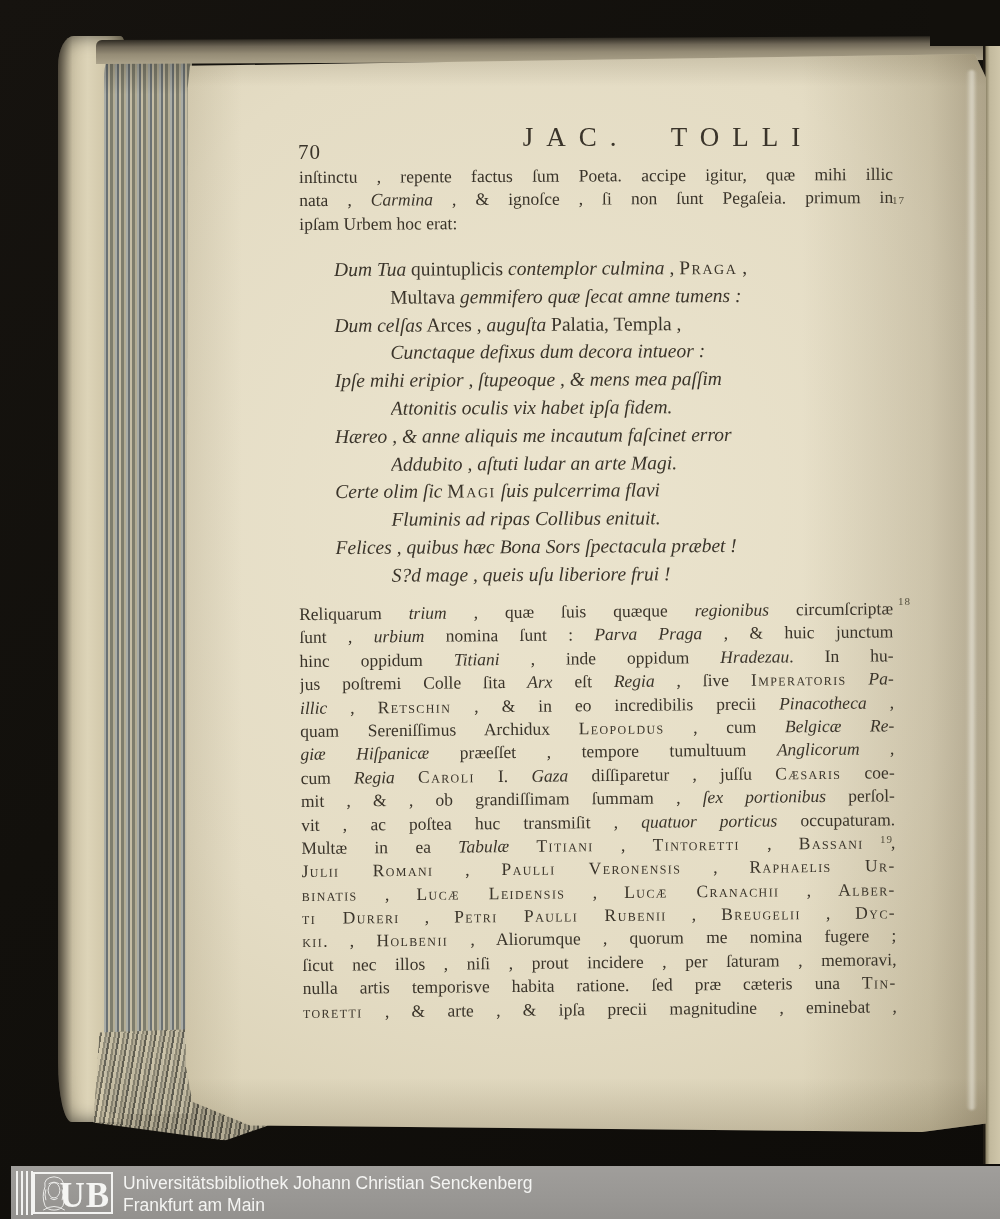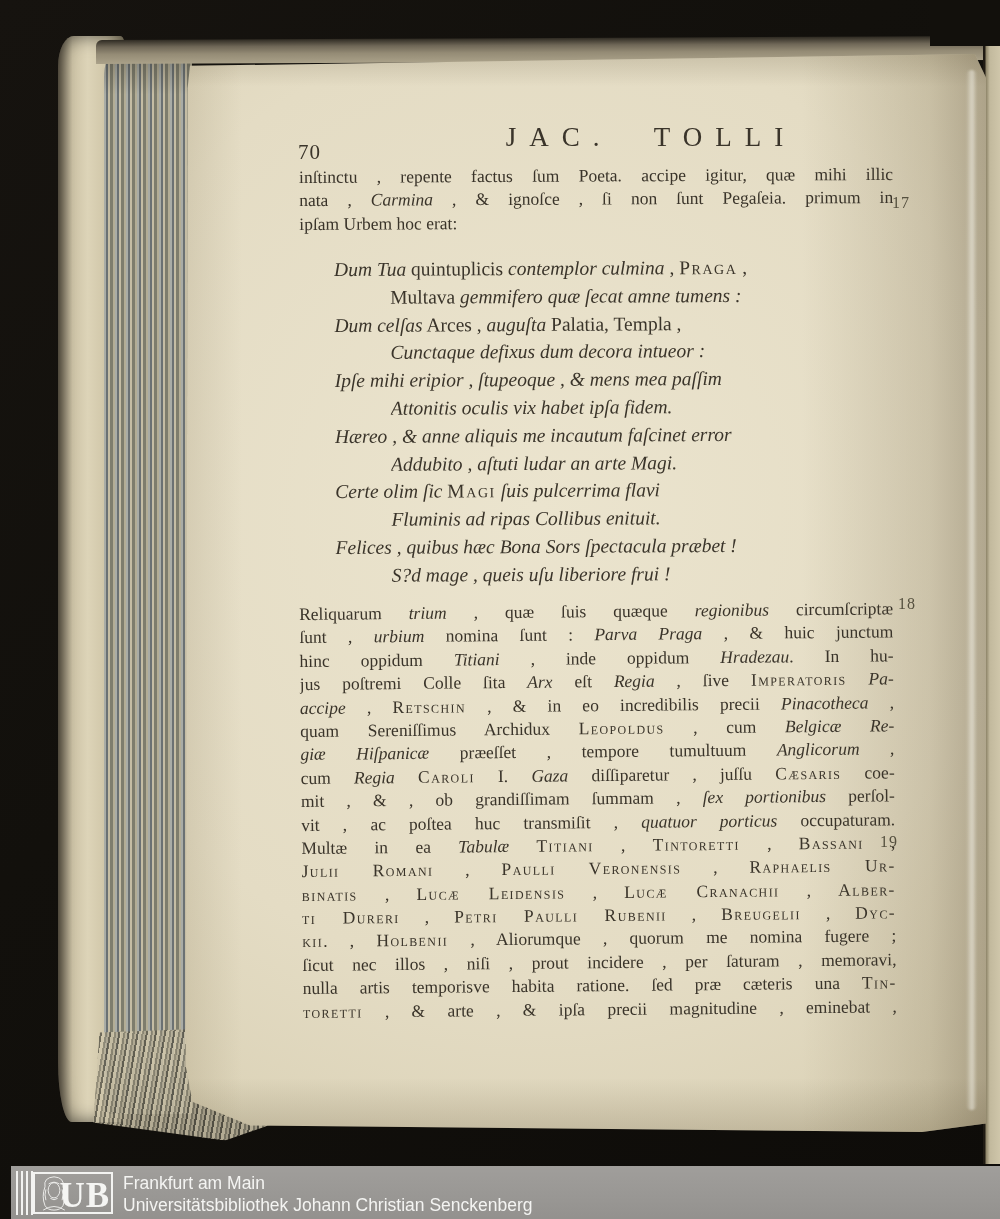--- a/index.html
+++ b/index.html
@@ -37,23 +37,23 @@
   .curl-highlight { position:absolute; left:966px; top:70px; width:11px; height:1040px;
     background:linear-gradient(90deg,rgba(255,255,246,0) 0,rgba(255,255,248,.5) 55%,rgba(255,255,246,0) 100%);
     filter:blur(1px); border-radius:6px; }
   .facing-sliver { position:absolute; left:983px; top:42px; width:17px; height:1122px;
     background:linear-gradient(90deg,#1f1a13 0 2px,#8d8468 3px,#c2b99d 40%,#cfc6aa 100%); }
   .tr-shadow { position:absolute; left:930px; top:0; width:70px; height:46px; background:#12100c; }
 
   
   .page * { color:#3a342a; }
   .pagenum { position:absolute; left:112px; top:86px; font-size:21px; letter-spacing:1px; }
-  .running-title { position:absolute; left:165px; top:68px; width:600px; text-align:center;
+  .running-title { position:absolute; left:182px; top:68px; width:600px; text-align:center;
     font-size:27px; letter-spacing:13px; word-spacing:22px; white-space:nowrap; }
-  .margin-note { position:absolute; font-size:16px; color:#55503f; letter-spacing:1px;text-align:center; }
+  .margin-note { position:absolute; font-size:11px; color:#55503f; letter-spacing:1px;text-align:center; }
   .mn17 { left:706px; top:140px; } .mn18 { left:712px; top:541px; } .mn19 { left:694px; top:779px; }
 
   .para { position:absolute; left:113px; width:594px; font-size:17.5px; }
   .para .line { line-height:23.4px; height:23.4px; overflow:hidden;
     text-align:justify; text-align-last:justify; }
   .para1 { top:112px; transform:rotate(-.3deg); transform-origin:left top; }
   .para1 .line:last-child { text-align-last:left; }
   .para2 { top:549px; transform:rotate(-.55deg); transform-origin:left top; }
 
   .poem { position:absolute; left:148px; top:202px; width:600px; font-size:19.5px;
@@ -116,21 +116,21 @@
         <div class="line"><em>Certe olim ſic</em> <span class="sc">Magi</span> <em>ſuis pulcerrima flavi</em></div>
         <div class="line"><em>Fluminis ad ripas Collibus enituit.</em></div>
         <div class="line"><em>Felices , quibus hæc Bona Sors ſpectacula præbet !</em></div>
         <div class="line"><em>S?d mage , queis uſu liberiore frui !</em></div>
       </div>
     <div class="para para2">
         <div class="line">Reliquarum <em>trium</em> , quæ ſuis quæque <em>regionibus</em> circumſcriptæ</div>
         <div class="line">ſunt , <em>urbium</em> nomina ſunt : <em>Parva Praga</em> , &amp; huic junctum</div>
         <div class="line">hinc oppidum <em>Titiani</em> , inde oppidum <em>Hradezau</em>.  In hu-</div>
         <div class="line">jus poſtremi Colle ſita <em>Arx</em> eſt <em>Regia</em> , ſive <span class="sc">Imperatoris</span> <em>Pa-</em></div>
-        <div class="line"><em>accipe</em> , <span class="sc">Retschin</span> , &amp; in eo incredibilis precii <em>Pinacotheca</em> ,</div>
+        <div class="line"><em>illic</em> , <span class="sc">Retschin</span> , &amp; in eo incredibilis precii <em>Pinacotheca</em> ,</div>
         <div class="line">quam Sereniſſimus Archidux <span class="sc">Leopoldus</span> , cum <em>Belgicæ Re-</em></div>
         <div class="line"><em>giæ Hiſpanicæ</em> præeſſet , tempore tumultuum <em>Anglicorum</em> ,</div>
         <div class="line">cum <em>Regia</em> <span class="sc">Caroli</span> I. <em>Gaza</em> diſſiparetur , juſſu <span class="sc">Cæsaris</span> coe-</div>
         <div class="line">mit , &amp; , ob grandiſſimam ſummam , <em>ſex portionibus</em> perſol-</div>
         <div class="line">vit , ac poſtea huc transmiſit , <em>quatuor porticus</em> occupaturam.</div>
         <div class="line">Multæ in ea <em>Tabulæ</em> <span class="sc">Titiani</span> , <span class="sc">Tintoretti</span> , <span class="sc">Bassani</span> ,</div>
         <div class="line"><span class="sc">Julii Romani</span> , <span class="sc">Paulli Veronensis</span> , <span class="sc">Raphaelis Ur-</span></div>
         <div class="line"><span class="sc">binatis</span> , <span class="sc">Lucæ Leidensis</span> , <span class="sc">Lucæ Cranachii</span> , <span class="sc">Alber-</span></div>
         <div class="line"><span class="sc">ti Dureri</span> , <span class="sc">Petri Paulli Rubenii</span> , <span class="sc">Breugelii</span> , <span class="sc">Dyc-</span></div>
         <div class="line"><span class="sc">kii</span>. , <span class="sc">Holbenii</span> , Aliorumque , quorum me nomina fugere ;</div>
@@ -150,18 +150,18 @@
         <path d="M10 13 Q8 3 20 2 Q32 3 30 13 Q34 24 30 34 Q27 39 20 39 Q13 39 10 34 Q6 24 10 13 Z"></path>
         <ellipse cx="20" cy="17" rx="6.5" ry="8.5"></ellipse>
         <path d="M14 10 Q20 6 26 10"></path>
         <path d="M11 16 q-2 6 0 12 M29 16 q2 6 0 12"></path>
         <path d="M16 26 Q20 29 24 26"></path>
         <path d="M8 39 Q20 31 32 39"></path>
       </svg>
       <span class="ub">UB</span>
     </div>
     <div class="banner-text">
+      <div>Universitätsbibliothek Johann Christian Senckenberg</div>
       <div>Frankfurt am Main</div>
-      <div>Universitätsbibliothek Johann Christian Senckenberg</div>
     </div>
   </div>
 
 </div>
 
 </body></html>

